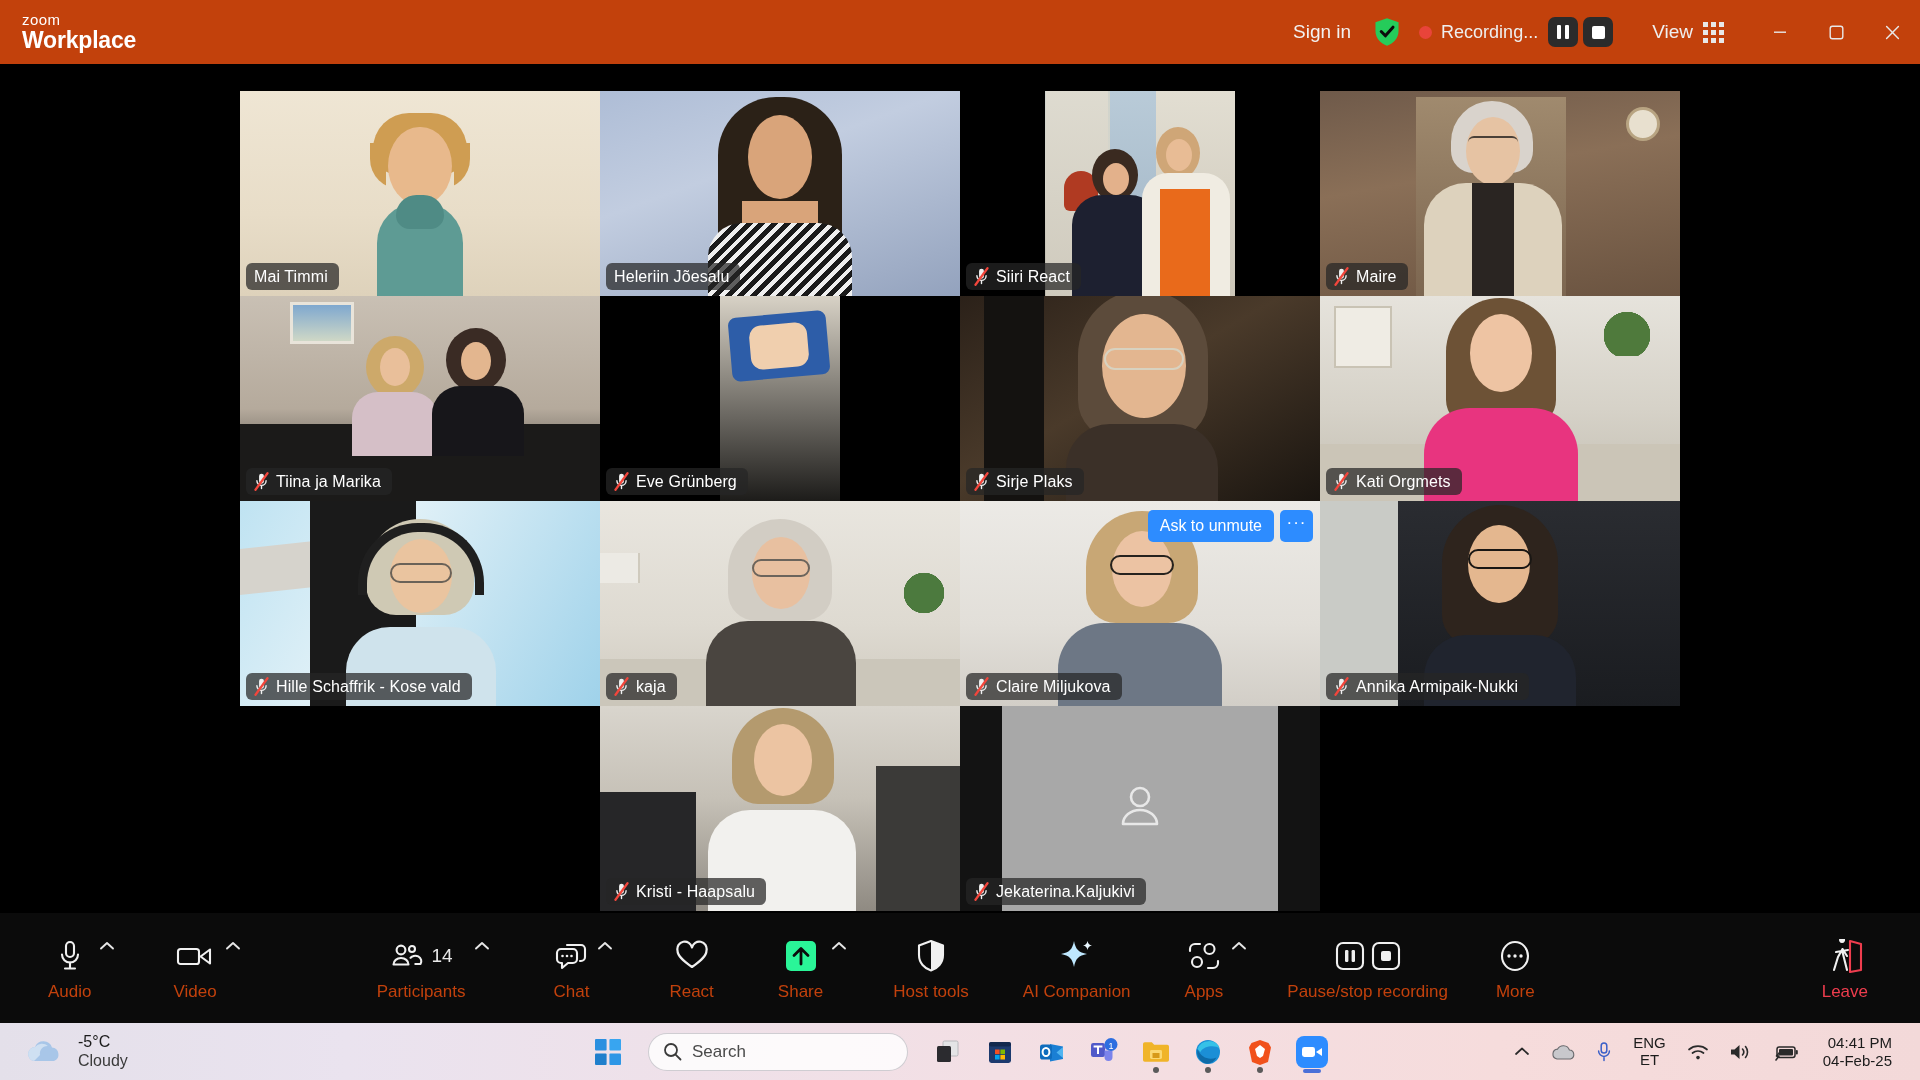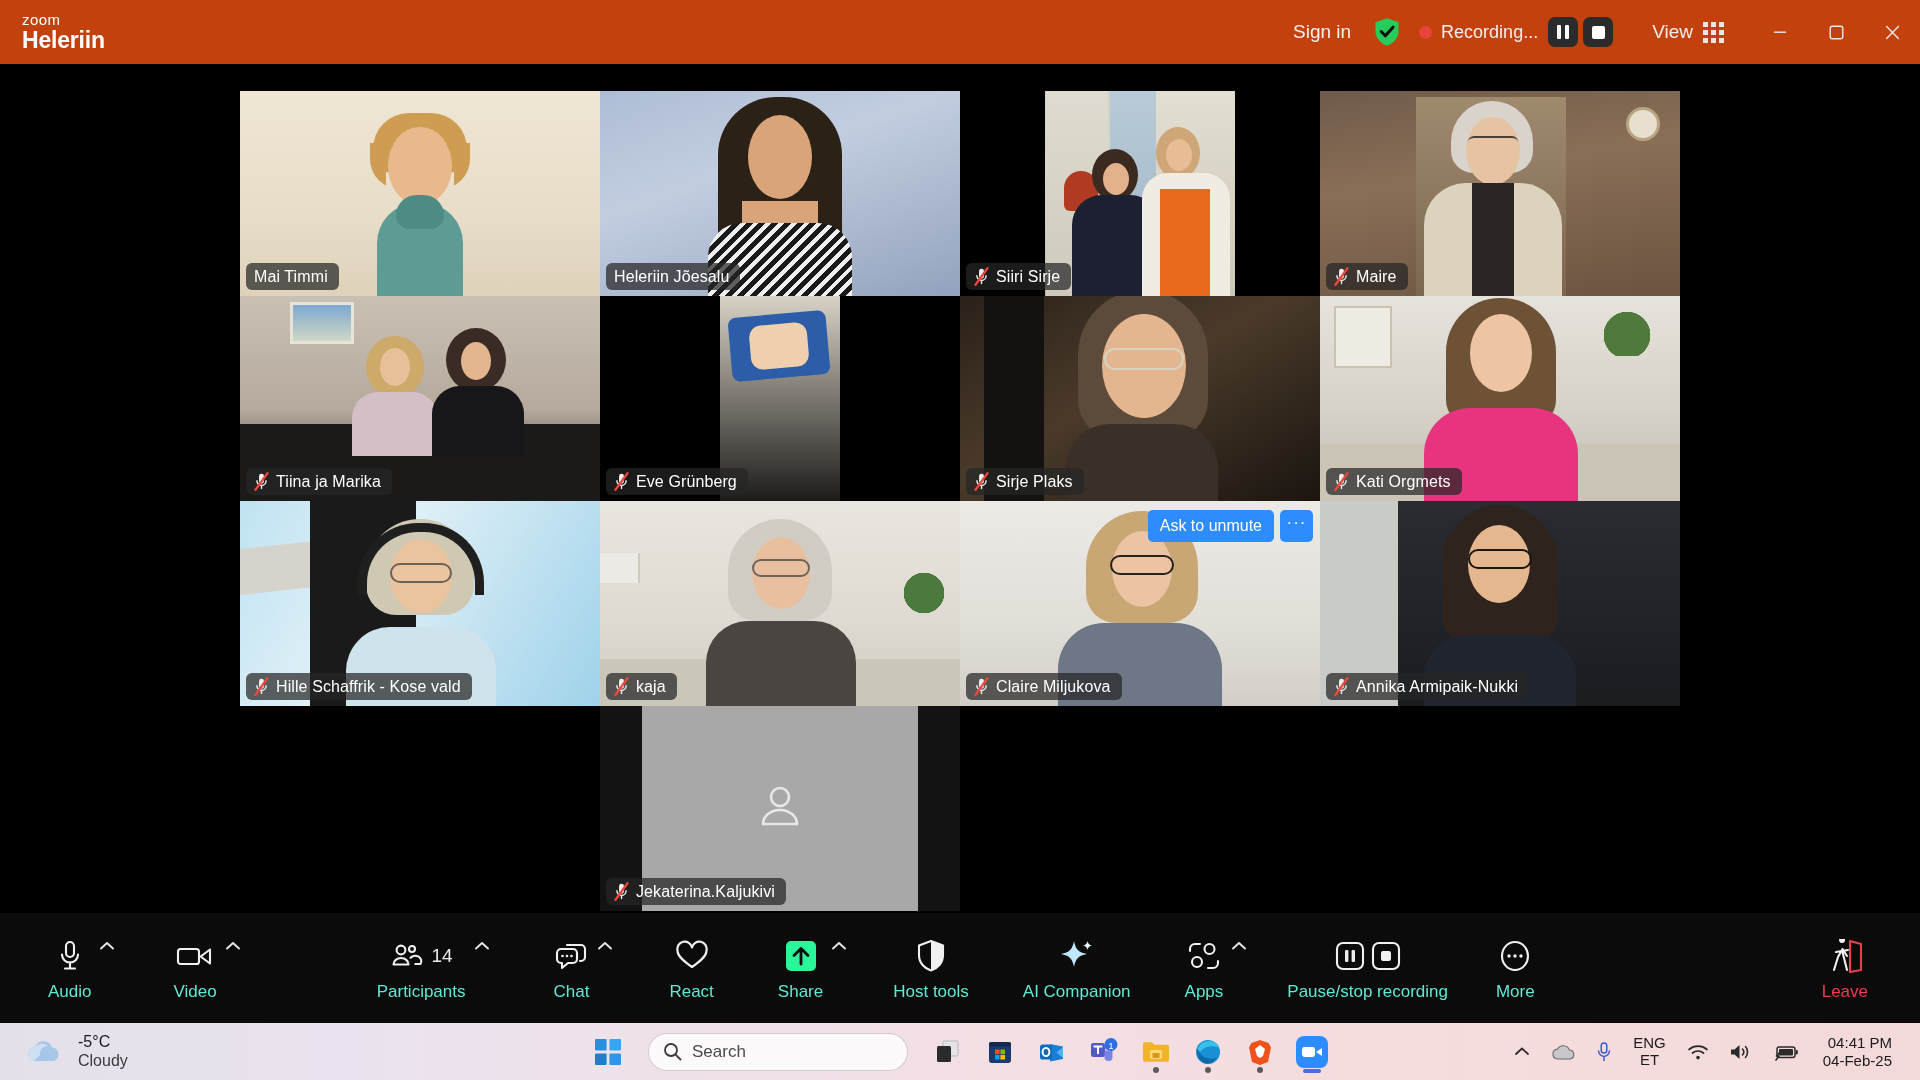--- a/index.html
+++ b/index.html
@@ -117,21 +117,21 @@
   .ctrlbar {
     position: absolute; left: 0; top: 913px; width: 1920px; height: 110px;
     background: #0b0b0b; display: flex; align-items: center;
   }
   .ctrl {
     display: flex; flex-direction: column; align-items: center;
     justify-content: center; cursor: pointer; position: relative;
     height: 86px; padding: 0 6px;
   }
   .ctrl .ico { height: 42px; display: flex; align-items: center; justify-content: center; }
-  .ctrl .lbl { color: #5eead4; font-size: 17px; margin-top: 5px; white-space: nowrap; }
+  .ctrl .lbl { color: #c2410c; font-size: 17px; margin-top: 5px; white-space: nowrap; }
   .ctrl .lbl.red { color: #ef3d4e; }
   .caret {
     color: #e6e6e6; font-size: 15px; align-self: flex-start;
     margin-top: 12px; margin-left: 2px; cursor: pointer;
   }
   .ctrl-group { display: flex; align-items: flex-start; }
   .pcount { color: #e9e9e9; font-size: 19px; margin-left: 8px; }
 
   
   .taskbar {
@@ -181,21 +181,21 @@
   .clock span { display: block; font-size: 15px; color: #1c1c1c; }
 </style>
 </head>
 <body>
 
 <div id="app">
 
   <div class="titlebar">
     <div class="brand">
       <span class="zoom-word">zoom</span>
-      <span class="workplace-word">Heleriin</span>
+      <span class="workplace-word">Workplace</span>
     </div>
 
     <div class="title-right">
       <div class="signin">Sign in</div>
 
       <svg class="shield-green" viewBox="0 0 24 26">
         <path d="M12 1 L22 4.5 V12 C22 18.5 17.5 23 12 25 C6.5 23 2 18.5 2 12 V4.5 Z" fill="#25cc5a"></path>
         <path d="M7 12.6 L10.6 16.3 L17.2 8.8" fill="none" stroke="#0b0b0b" stroke-width="2.6" stroke-linecap="round" stroke-linejoin="round"></path>
       </svg>
 
@@ -291,21 +291,21 @@
           <div style="position:absolute;left:196px;top:36px;width:44px;height:52px;border-radius:22px/26px;background:#cfa677;"></div>
           <div style="position:absolute;left:206px;top:48px;width:26px;height:32px;border-radius:13px/16px;background:#e8bc95;"></div>
           <div style="position:absolute;left:182px;top:82px;width:88px;height:123px;background:#f0ece2;border-radius:26px 26px 0 0;"></div>
           <div style="position:absolute;left:200px;top:98px;width:50px;height:107px;background:#e96a1b;"></div>
           <div class="namebadge">
             <svg class="mutedmic" viewBox="0 0 16 20">
               <path d="M8 1.6 a2.6 2.6 0 0 1 2.6 2.6 v5.6 a2.6 2.6 0 0 1 -5.2 0 v-5.6 A2.6 2.6 0 0 1 8 1.6 Z" fill="#f0f0f0"></path>
               <path d="M3.1 9.2 a4.9 4.9 0 0 0 9.8 0 M8 14.1 v3.4" stroke="#f0f0f0" stroke-width="1.5" fill="none" stroke-linecap="round"></path>
               <path d="M1.6 18.8 L14.4 1.2" stroke="#f2463c" stroke-width="2.4" stroke-linecap="round"></path>
             </svg>
-            <span class="nm">Siiri Sirje</span>
+            <span class="nm">Siiri React</span>
           </div>
         </div>
 
         <div class="tile">
           <div class="bg" style="background:linear-gradient(170deg,#6f5a4a 0%,#8a6f57 40%,#6a5340 100%);"></div>
           <div style="position:absolute;right:20px;top:16px;width:34px;height:34px;border-radius:50%;background:#e8e0cf;border:3px solid #b8a482;"></div>
           <div style="position:absolute;left:96px;top:6px;width:150px;height:199px;background:linear-gradient(180deg,#a08a6e 0%,#7c6650 100%);"></div>
           <div style="position:absolute;left:131px;top:10px;width:82px;height:72px;border-radius:41px 41px 22px 22px;background:#d9d3cc;"></div>
           <div style="position:absolute;left:146px;top:26px;width:54px;height:68px;border-radius:27px/34px;background:#e6c3a3;"></div>
           <div style="position:absolute;left:148px;top:45px;width:50px;height:12px;border-top:2px solid #4a4038;border-radius:6px;"></div>
@@ -470,20 +470,36 @@
               <path d="M3.1 9.2 a4.9 4.9 0 0 0 9.8 0 M8 14.1 v3.4" stroke="#f0f0f0" stroke-width="1.5" fill="none" stroke-linecap="round"></path>
               <path d="M1.6 18.8 L14.4 1.2" stroke="#f2463c" stroke-width="2.4" stroke-linecap="round"></path>
             </svg>
             <span class="nm">Annika Armipaik-Nukki</span>
           </div>
         </div>
       </div>
 
       <div class="row r4">
 
+        <div class="tile">
+          <div class="bg" style="background:linear-gradient(180deg,#d9d5cd 0%,#c6c1b7 45%,#8f8a82 100%);"></div>
+          <div style="position:absolute;left:0;top:86px;width:96px;height:119px;background:#262628;"></div>
+          <div style="position:absolute;right:0;top:60px;width:84px;height:145px;background:#3b3a38;"></div>
+          <div style="position:absolute;left:132px;top:2px;width:102px;height:96px;border-radius:51px 51px 26px 26px;background:#b49a6e;"></div>
+          <div style="position:absolute;left:154px;top:18px;width:58px;height:72px;border-radius:29px/36px;background:#ecc4a2;"></div>
+          <div style="position:absolute;left:108px;top:104px;width:148px;height:101px;background:#f2f1ee;border-radius:42px 42px 0 0;"></div>
+          <div class="namebadge">
+            <svg class="mutedmic" viewBox="0 0 16 20">
+              <path d="M8 1.6 a2.6 2.6 0 0 1 2.6 2.6 v5.6 a2.6 2.6 0 0 1 -5.2 0 v-5.6 A2.6 2.6 0 0 1 8 1.6 Z" fill="#f0f0f0"></path>
+              <path d="M3.1 9.2 a4.9 4.9 0 0 0 9.8 0 M8 14.1 v3.4" stroke="#f0f0f0" stroke-width="1.5" fill="none" stroke-linecap="round"></path>
+              <path d="M1.6 18.8 L14.4 1.2" stroke="#f2463c" stroke-width="2.4" stroke-linecap="round"></path>
+            </svg>
+            <span class="nm">Kristi - Haapsalu</span>
+          </div>
+        </div>
 
         <div class="tile">
           <div class="bg" style="background:#131313;"></div>
           <div style="position:absolute;left:42px;top:0;width:276px;height:205px;background:#a8a8a8;"></div>
           <div style="position:absolute;left:160px;top:78px;width:40px;height:46px;">
             <svg viewBox="0 0 40 46" width="40" height="46">
               <circle cx="20" cy="13" r="9" fill="none" stroke="#e8e8e8" stroke-width="2.6"></circle>
               <path d="M3 40 a17 14 0 0 1 34 0 Z" fill="none" stroke="#e8e8e8" stroke-width="2.6" stroke-linejoin="round"></path>
             </svg>
           </div>

